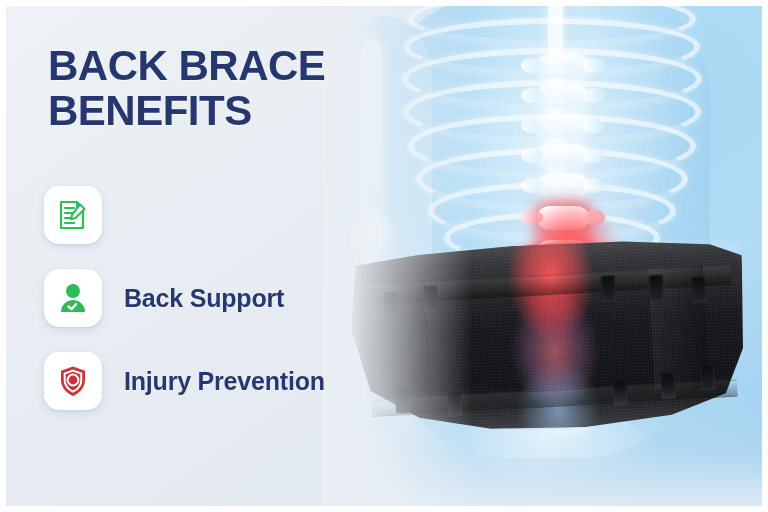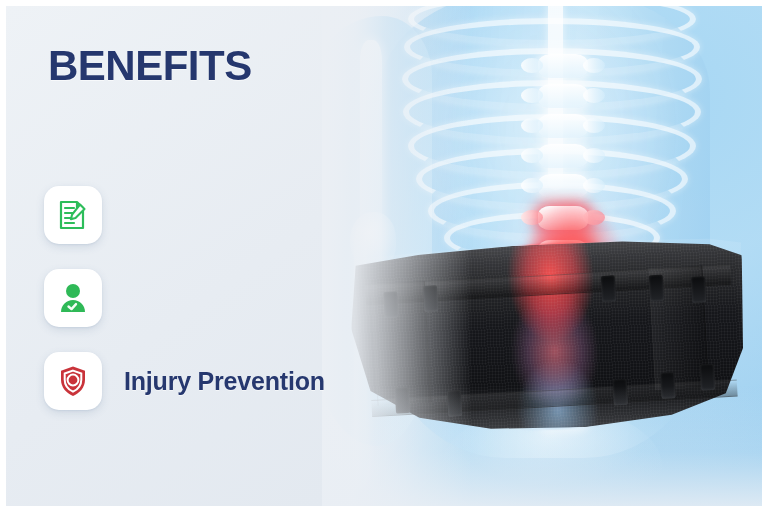--- a/index.html
+++ b/index.html
@@ -356,20 +356,21 @@
         <div class="tab" style="left:346px; bottom:16%;"></div>
       </div>
 
       <div class="med-fade"></div>
       <div class="med-fade-bottom"></div>
     </div>
 
     <div class="content">
 
       <div class="title">
+        <div>BACK BRACE</div>
         <div>BENEFITS</div>
       </div>
 
       <div class="benefits">
 
         <div class="benefit">
           <div class="badge">
             <svg width="30" height="32" viewBox="0 0 30 32" fill="none">
               <path d="M3 3h16l6 6v20H3z" stroke="#2dbd5a" stroke-width="2.2" stroke-linejoin="round"></path>
               <path d="M7 9h9M7 14h9M7 19h9M7 24h9" stroke="#2dbd5a" stroke-width="2.2" stroke-linecap="round"></path>
@@ -380,20 +381,21 @@
         </div>
 
         <div class="benefit">
           <div class="badge">
             <svg width="30" height="32" viewBox="0 0 30 32">
               <circle cx="15" cy="9" r="7" fill="#2fb957"></circle>
               <path d="M3 30c0-6.6 5.4-12 12-12s12 5.4 12 12z" fill="#2fb957"></path>
               <path d="M10.5 24.5l3 2.6 4.5-5" stroke="#ffffff" stroke-width="2.4" stroke-linecap="round" stroke-linejoin="round" fill="none" opacity="0.95"></path>
             </svg>
           </div>
+          <div class="benefit-label">Back Support</div>
         </div>
 
 
         <div class="benefit">
           <div class="badge">
             <svg width="30" height="32" viewBox="0 0 30 32">
               <path d="M15 1.5l12 4.2v9c0 7.6-5.2 13.4-12 16.3C8.2 28.1 3 22.3 3 14.7v-9z" fill="#c9333a"></path>
               <path d="M15 5.6l8.3 2.9v6.2c0 5.6-3.7 9.8-8.3 12-4.6-2.2-8.3-6.4-8.3-12V8.5z" fill="none" stroke="#ffffff" stroke-width="2"></path>
               <circle cx="15" cy="15" r="5.4" fill="none" stroke="#ffffff" stroke-width="2"></circle>
               <circle cx="15" cy="15" r="2.6" fill="#c9333a"></circle>

